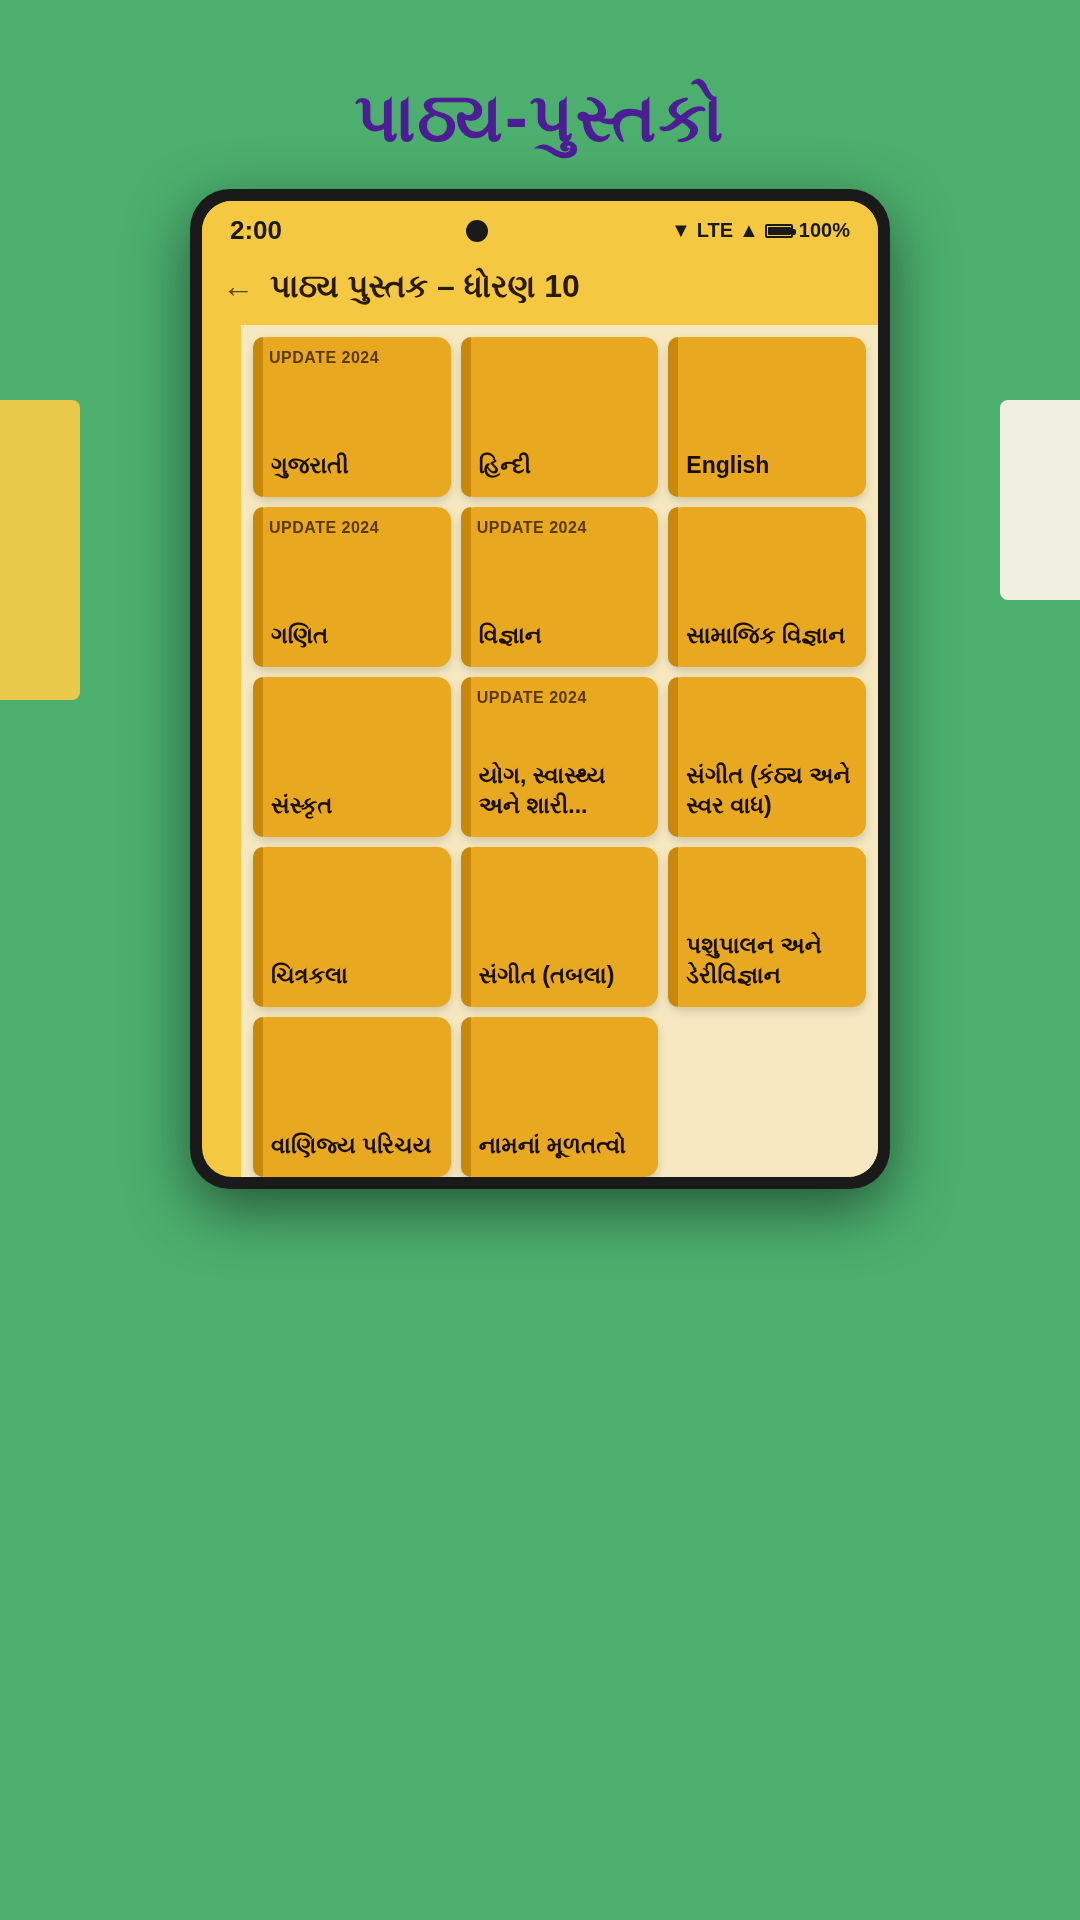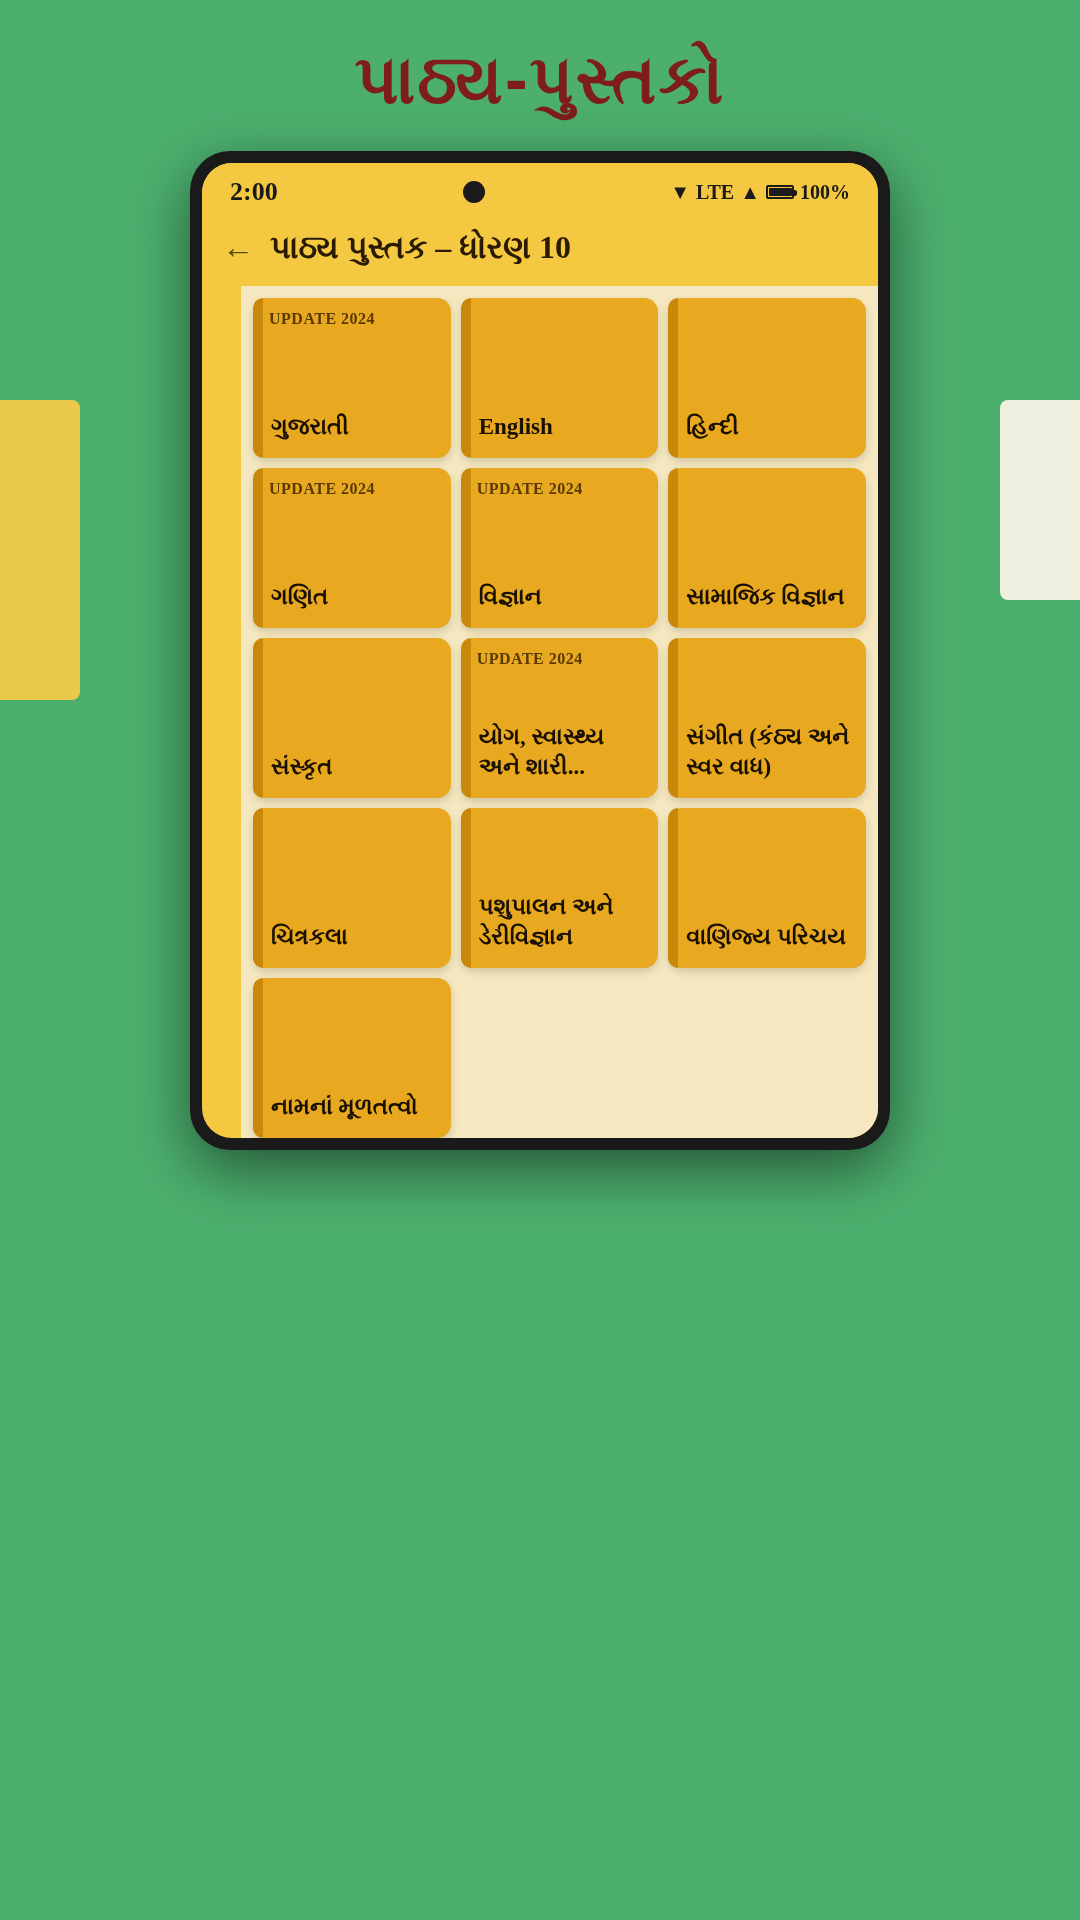--- a/index.html
+++ b/index.html
@@ -14,24 +14,25 @@
       overflow: hidden;
       position: relative;
     }
     .page-header {
       width: 100%;
       background-color: #4caf6e;
       padding: 40px 20px 30px;
       text-align: center;
     }
     .page-title {
-      color: #7f1d1d;
+      color: #4c1d95;
       font-size: 68px;
       font-weight: 900;
       letter-spacing: 2px;
+      margin-top: 38px;
     }
     
     .book-decor-left {
       position: absolute;
       left: 0;
       top: 400px;
       width: 80px;
       height: 300px;
       background: #e8c94a;
       border-radius: 0 8px 8px 0;
@@ -46,21 +47,20 @@
       border-radius: 8px 0 0 8px;
     }
     .phone-wrapper {
       width: 700px;
       background: #1a1a1a;
       border-radius: 40px;
       padding: 12px;
       box-shadow: 0 20px 60px rgba(0,0,0,0.5);
       position: relative;
       z-index: 10;
-      font-family: Liberation Serif, serif;
     }
     .phone-screen {
       background: #f5c842;
       border-radius: 30px;
       overflow: hidden;
       width: 100%;
     }
     
     .status-bar {
       background: #f5c842;
@@ -214,26 +214,26 @@
       <span class="back-arrow">←</span>
       <span class="nav-title">પાઠ્ય પુસ્તક  – ધોરણ 10</span>
     </div>
 
     <div class="grid-container" id="subject-grid">
     <div class="subject-card">
           <span class="update-badge">UPDATE 2024</span>
           <span class="subject-name">ગુજરાતી</span>
         </div>
         <div class="subject-card">
+          <span class="subject-name">હિન્દી</span>
+        </div>
+        <div class="subject-card">
           <span class="subject-name">English</span>
         </div>
         <div class="subject-card">
-          <span class="subject-name">હિન્દી</span>
-        </div>
-        <div class="subject-card">
           <span class="update-badge">UPDATE 2024</span>
           <span class="subject-name">ગણિત</span>
         </div>
         <div class="subject-card">
           <span class="update-badge">UPDATE 2024</span>
           <span class="subject-name">વિજ્ઞાન</span>
         </div>
         <div class="subject-card">
           <span class="subject-name">સામાજિક વિજ્ઞાન</span>
         </div>
@@ -242,20 +242,23 @@
         </div>
         <div class="subject-card">
           <span class="update-badge">UPDATE 2024</span>
           <span class="subject-name">યોગ, સ્વાસ્થ્ય અને શારી...</span>
         </div>
         <div class="subject-card">
           <span class="subject-name">સંગીત (કંઠ્ય અને સ્વર વાધ)</span>
         </div>
         <div class="subject-card">
           <span class="subject-name">ચિત્રકલા</span>
+        </div>
+        <div class="subject-card">
+          <span class="subject-name">સંગીત (તબલા)</span>
         </div>
         <div class="subject-card">
           <span class="subject-name">પશુપાલન અને ડેરીવિજ્ઞાન</span>
         </div>
         <div class="subject-card">
           <span class="subject-name">વાણિજ્ય પરિચય</span>
         </div>
         <div class="subject-card">
           <span class="subject-name">નામનાં મૂળતત્વો</span>
         </div>

